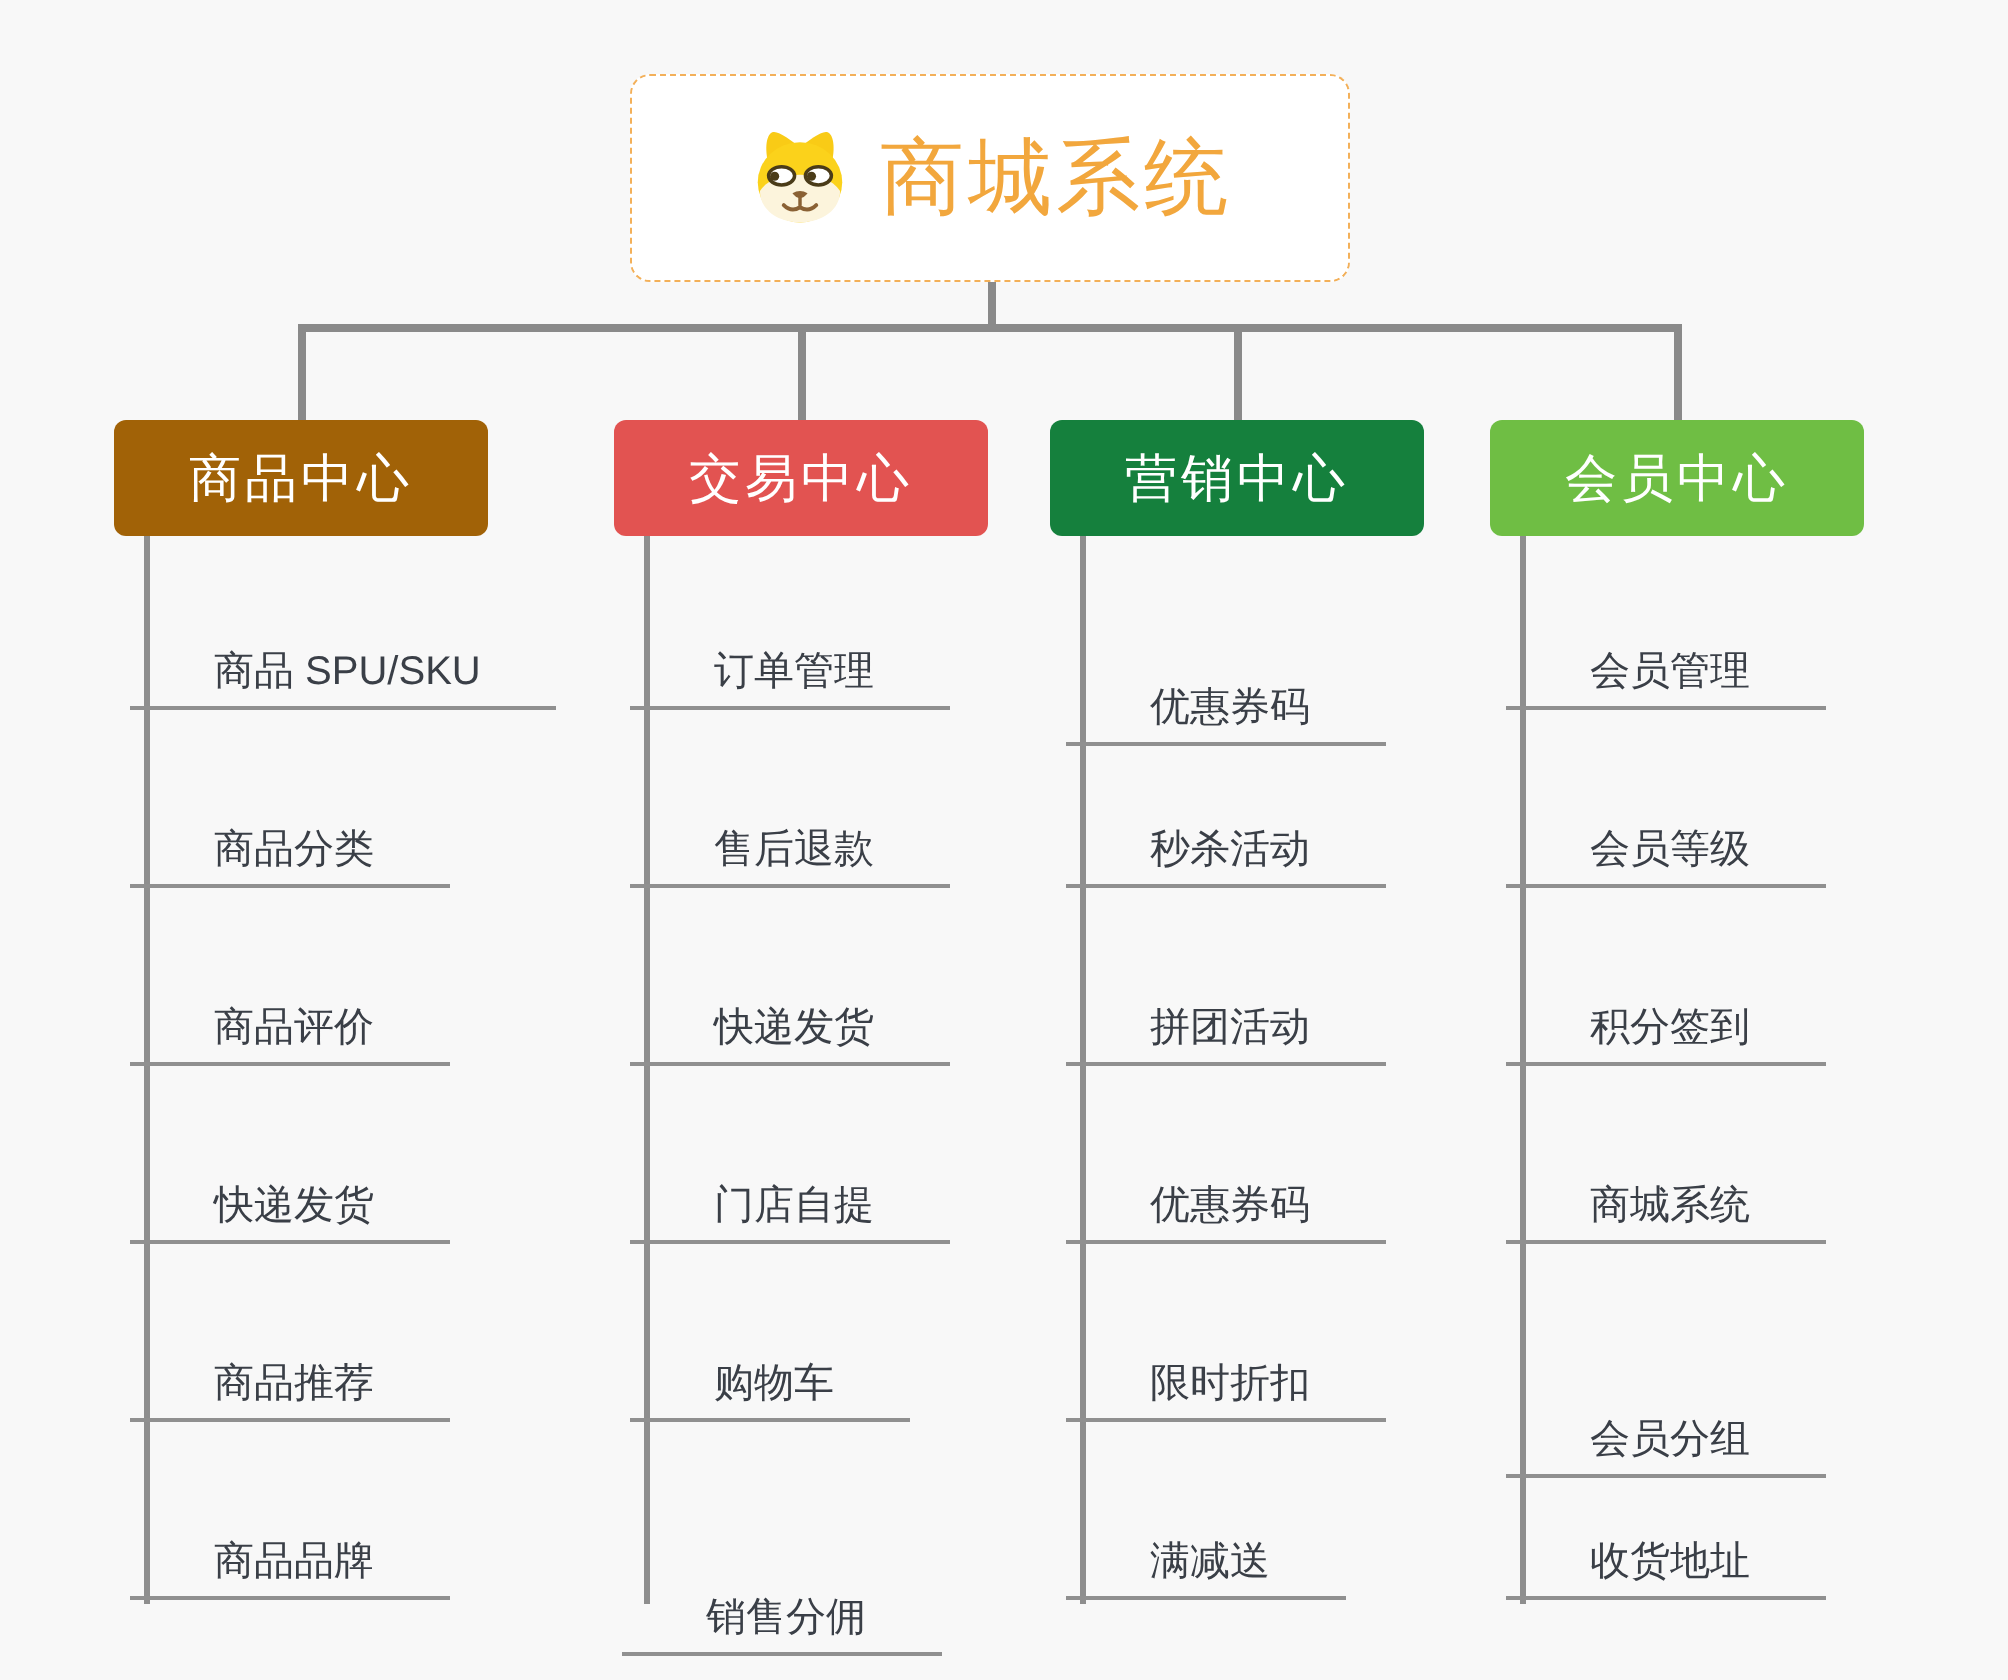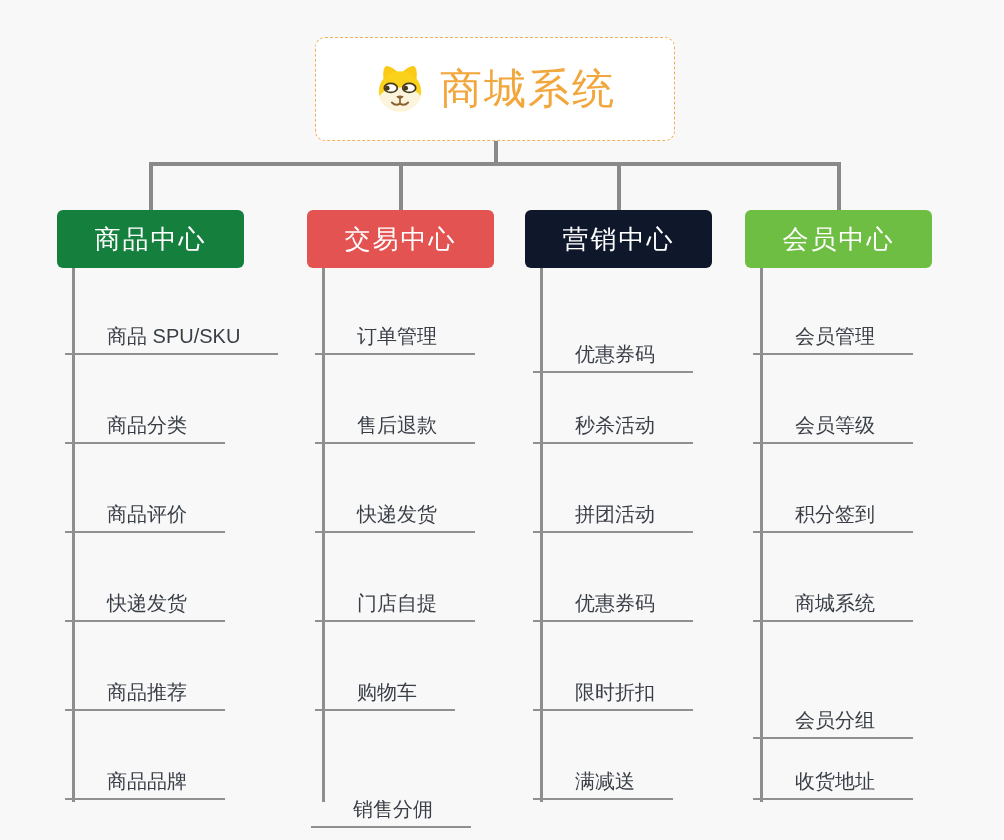--- a/index.html
+++ b/index.html
@@ -97,39 +97,39 @@
       <path d="M20.5 31 Q24 29 27.5 31 Q24 35.5 20.5 31 Z" fill="#8A6134"></path>
       <path d="M24 33 L24 36.5" stroke="#8A6134" stroke-width="1.6" stroke-linecap="round" fill="none"></path>
 
       <path d="M16.5 36.5 Q20 40 24 37.5 Q28 40 31.5 36.5" stroke="#8A6134" stroke-width="1.8" stroke-linecap="round" fill="none"></path>
     </svg>
     <span class="root-title" style="color: rgb(242, 167, 61);">商城系统</span>
   </div>
 
   <div id="tree">
       <div class="conn branch-drop" style="left: 148.5px; top: 162px; height: 48px;"></div>
-      <div class="branch-node" style="left: 57px; background: #15803d;">商品中心</div>
+      <div class="branch-node" style="left: 57px; background: #a16207;">商品中心</div>
       <div class="conn trunk" style="left: 72px; top: 268px; height: 534px;"></div>
       <div class="leaf-node" style="left: 65px; top: 323px;">商品 SPU/SKU</div>
       <div class="leaf-node" style="left: 65px; top: 412px;">商品分类</div>
       <div class="leaf-node" style="left: 65px; top: 501px;">商品评价</div>
       <div class="leaf-node" style="left: 65px; top: 590px;">快递发货</div>
       <div class="leaf-node" style="left: 65px; top: 679px;">商品推荐</div>
       <div class="leaf-node" style="left: 65px; top: 768px;">商品品牌</div>
       <div class="conn branch-drop" style="left: 398.5px; top: 162px; height: 48px;"></div>
       <div class="branch-node" style="left: 307px; background: rgb(226, 83, 81);">交易中心</div>
       <div class="conn trunk" style="left: 322px; top: 268px; height: 534px;"></div>
       <div class="leaf-node" style="left: 315px; top: 323px;">订单管理</div>
       <div class="leaf-node" style="left: 315px; top: 412px;">售后退款</div>
       <div class="leaf-node" style="left: 315px; top: 501px;">快递发货</div>
       <div class="leaf-node" style="left: 315px; top: 590px;">门店自提</div>
       <div class="leaf-node" style="left: 315px; top: 679px;">购物车</div>
       <div class="leaf-node" style="left: 311px; top: 768px; margin-top: 28px;">销售分佣</div>
       <div class="conn branch-drop" style="left: 616.5px; top: 162px; height: 48px;"></div>
-      <div class="branch-node" style="left: 525px; background: #0f172a;">营销中心</div>
+      <div class="branch-node" style="left: 525px; background: #15803d;">营销中心</div>
       <div class="conn trunk" style="left: 540px; top: 268px; height: 534px;"></div>
       <div class="leaf-node" style="left: 533px; top: 341px;">优惠券码</div>
       <div class="leaf-node" style="left: 533px; top: 412px;">秒杀活动</div>
       <div class="leaf-node" style="left: 533px; top: 501px;">拼团活动</div>
       <div class="leaf-node" style="left: 533px; top: 590px;">优惠券码</div>
       <div class="leaf-node" style="left: 533px; top: 679px;">限时折扣</div>
       <div class="leaf-node" style="left: 533px; top: 768px;">满减送</div>
       <div class="conn branch-drop" style="left: 836.5px; top: 162px; height: 48px;"></div>
       <div class="branch-node" style="left: 745px; background: rgb(111, 190, 68);">会员中心</div>
       <div class="conn trunk" style="left: 760px; top: 268px; height: 534px;"></div>

